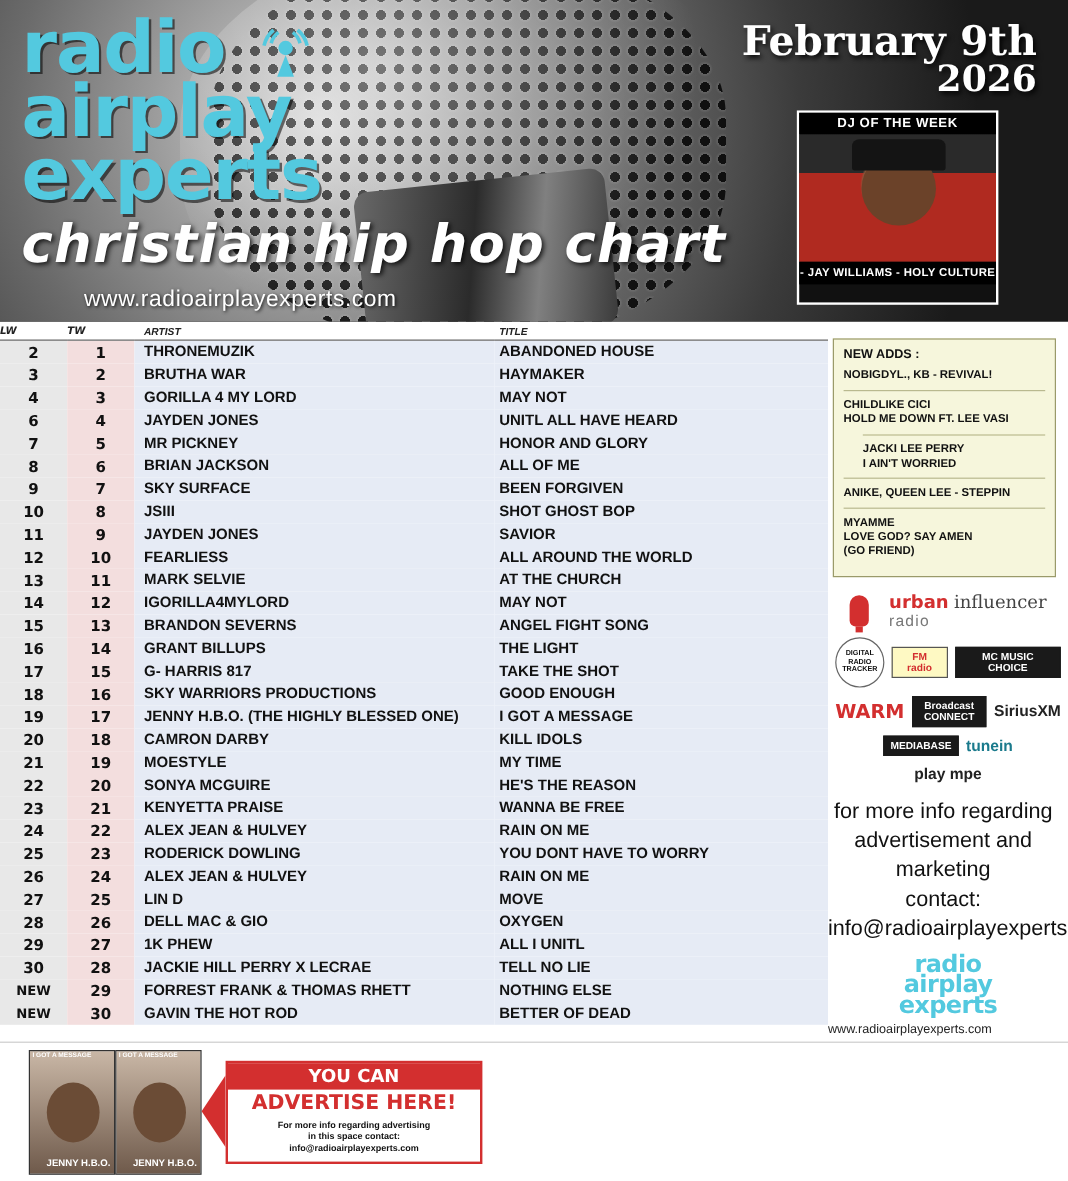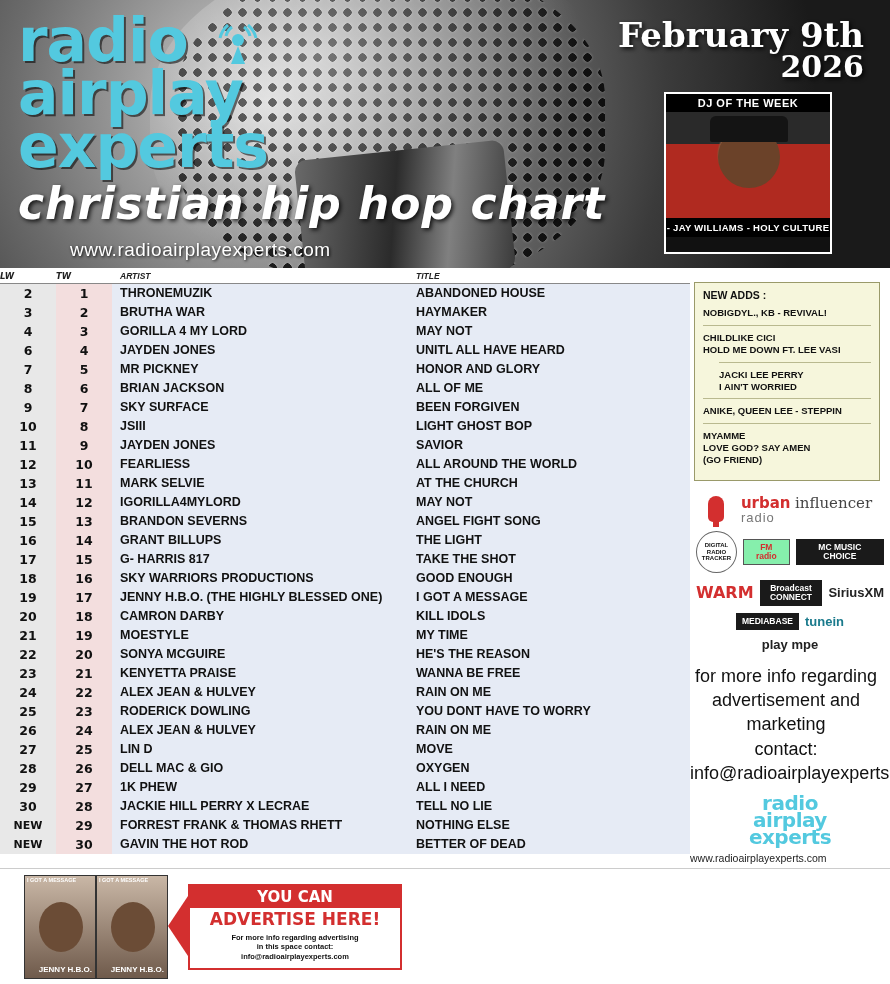--- a/index.html
+++ b/index.html
@@ -159,21 +159,21 @@
   .ui-logo { display:flex; align-items:center; gap:17px; }
   .ui-mic {
     width:16px; height:26px; background:#d32f2f; border-radius:8px 8px 5px 5px; position:relative;
   }
   .ui-mic::after{content:"";position:absolute;left:5px;top:26px;width:6px;height:5px;background:#d32f2f;}
   .ui-text { text-align:left; line-height:1; }
   .ui-urban { font-size:15px; font-weight:bold; color:#d32f2f; font-family:"DejaVu Sans",sans-serif;}
   .ui-infl { font-size:15px; color:#444; font-family:"DejaVu Serif",serif;}
   .ui-radio { font-size:13px; color:#777; letter-spacing:1px;}
   .badge {
-    font-size:8.5px; font-weight:bold; border:1px solid #555; padding:3px 5px; background:#86efac;
+    font-size:8.5px; font-weight:bold; border:1px solid #555; padding:3px 5px; background:#fef9c3;
     line-height:1.05; text-align:center;
   }
   .badge-dark { background:#1a1a1a; color:#fff; border-color:#1a1a1a; }
   .badge-red { color:#d32f2f; }
   .badge-warm { font-size:16px; font-weight:bold; color:#d32f2f; font-family:"DejaVu Sans",sans-serif; border:none; padding:0;}
   .badge-circle {
     width:42px;height:42px;border-radius:50%;border:1px solid #666;background:#fff;
     font-size:6px;font-weight:bold;display:flex;align-items:center;justify-content:center;text-align:center;line-height:1.1;
   }
   .badge-plain { font-size:13px; font-weight:bold; color:#222; }
@@ -313,21 +313,21 @@
           <tr>
             <td class="c-lw">9</td>
             <td class="c-tw">7</td>
             <td class="c-artist">SKY SURFACE</td>
             <td class="c-title">BEEN FORGIVEN</td>
           </tr>
           <tr>
             <td class="c-lw">10</td>
             <td class="c-tw">8</td>
             <td class="c-artist">JSIII</td>
-            <td class="c-title">LIGHT GHOST BOP</td>
+            <td class="c-title">SHOT GHOST BOP</td>
           </tr>
           <tr>
             <td class="c-lw">11</td>
             <td class="c-tw">9</td>
             <td class="c-artist">JAYDEN JONES</td>
             <td class="c-title">SAVIOR</td>
           </tr>
           <tr>
             <td class="c-lw">12</td>
             <td class="c-tw">10</td>
@@ -427,21 +427,21 @@
           <tr>
             <td class="c-lw">28</td>
             <td class="c-tw">26</td>
             <td class="c-artist">DELL MAC &amp; GIO</td>
             <td class="c-title">OXYGEN</td>
           </tr>
           <tr>
             <td class="c-lw">29</td>
             <td class="c-tw">27</td>
             <td class="c-artist">1K PHEW</td>
-            <td class="c-title">ALL I NEED</td>
+            <td class="c-title">ALL I UNITL</td>
           </tr>
           <tr>
             <td class="c-lw">30</td>
             <td class="c-tw">28</td>
             <td class="c-artist">JACKIE HILL PERRY X LECRAE</td>
             <td class="c-title">TELL NO LIE</td>
           </tr>
           <tr>
             <td class="c-lw newtag">NEW</td>
             <td class="c-tw">29</td>

